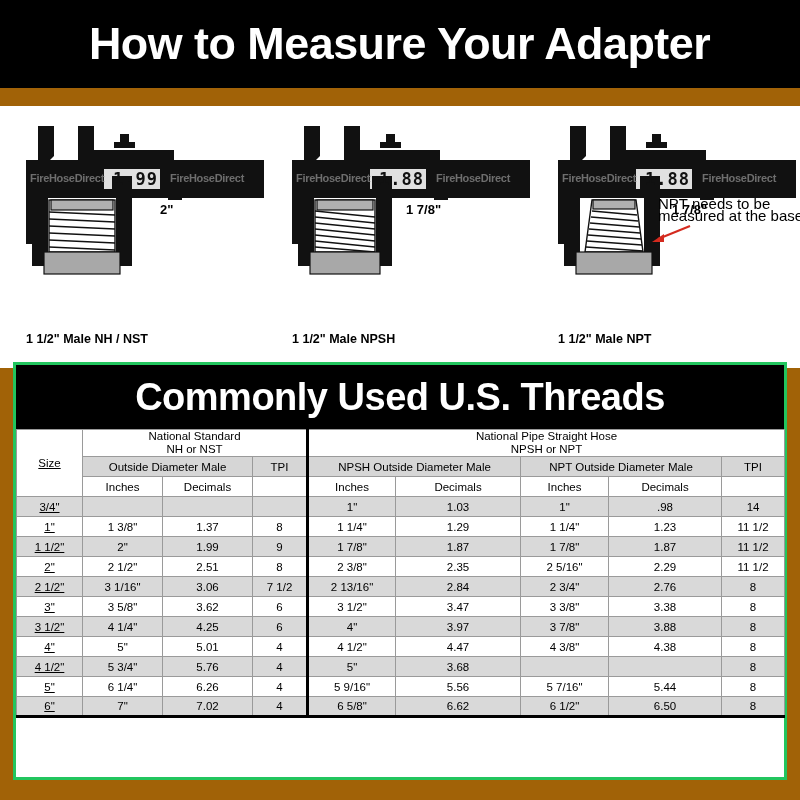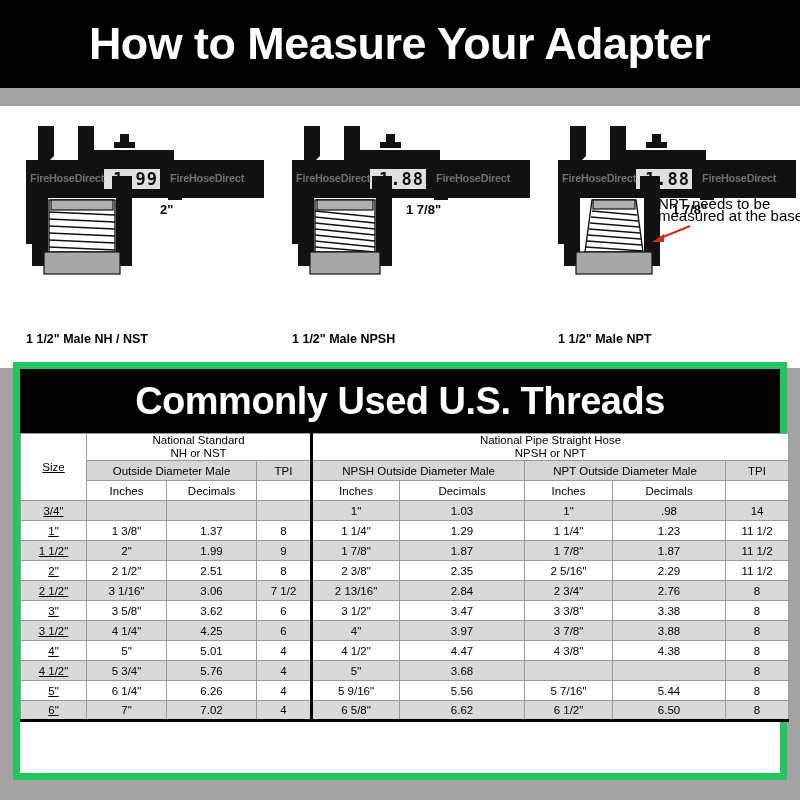--- a/index.html
+++ b/index.html
@@ -2,21 +2,21 @@
 <html><head>
 <meta charset="utf-8">
 <style>
   * { box-sizing: border-box; margin: 0; padding: 0; }
   html, body {
     width: 800px; height: 800px;
     background: #ffffff;
     font-family: "Liberation Sans", sans-serif;
     overflow: hidden;
   }
-  #page { position: relative; width: 800px; height: 800px; background: #a3a3a3; }
+  #page { position: relative; width: 800px; height: 800px; background: #a16207; }
 
   
   .banner {
     position: absolute; left: 0; top: 0; width: 800px; height: 88px;
     background: #000000;
     display: flex; align-items: center; justify-content: center;
   }
   .banner-text {
     color: #ffffff;
     font-family: "Liberation Sans", sans-serif;
@@ -85,21 +85,21 @@
     position: absolute; left: 118px; top: 92px;
     font-size: 15px; line-height: 12px; color: #000;
     white-space: nowrap;
     font-family: Liberation Sans, sans-serif;
   }
 
   
   .tablewrap {
     position: absolute; left: 13px; top: 362px;
     width: 774px; height: 418px;
-    border: 7px solid #22c55e; background: #fff;
+    border: 3px solid #22c55e; background: #fff;
   }
   .table-banner {
     height: 64px; background: #000;
     display: flex; align-items: center; justify-content: center;
   }
   .table-banner-text {
     color: #fff; font-weight: bold; font-size: 38px;
     white-space: nowrap; letter-spacing: -0.5px;
     font-family: "Liberation Sans", sans-serif;
   }

